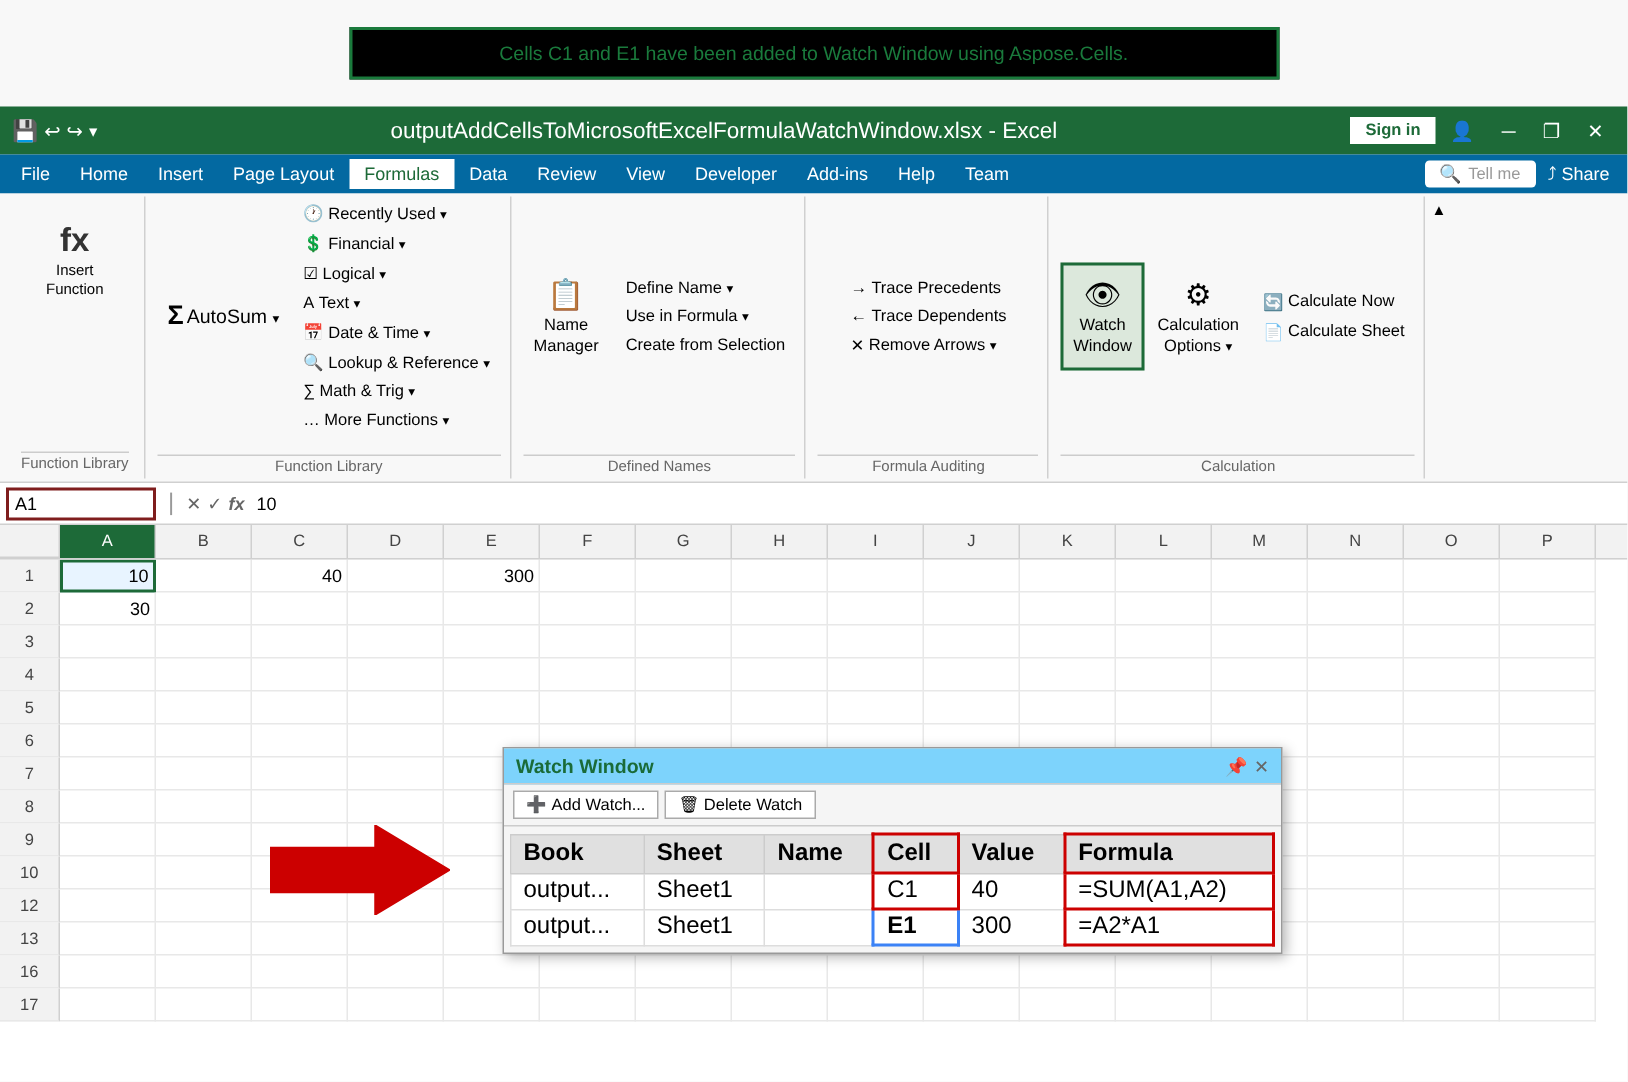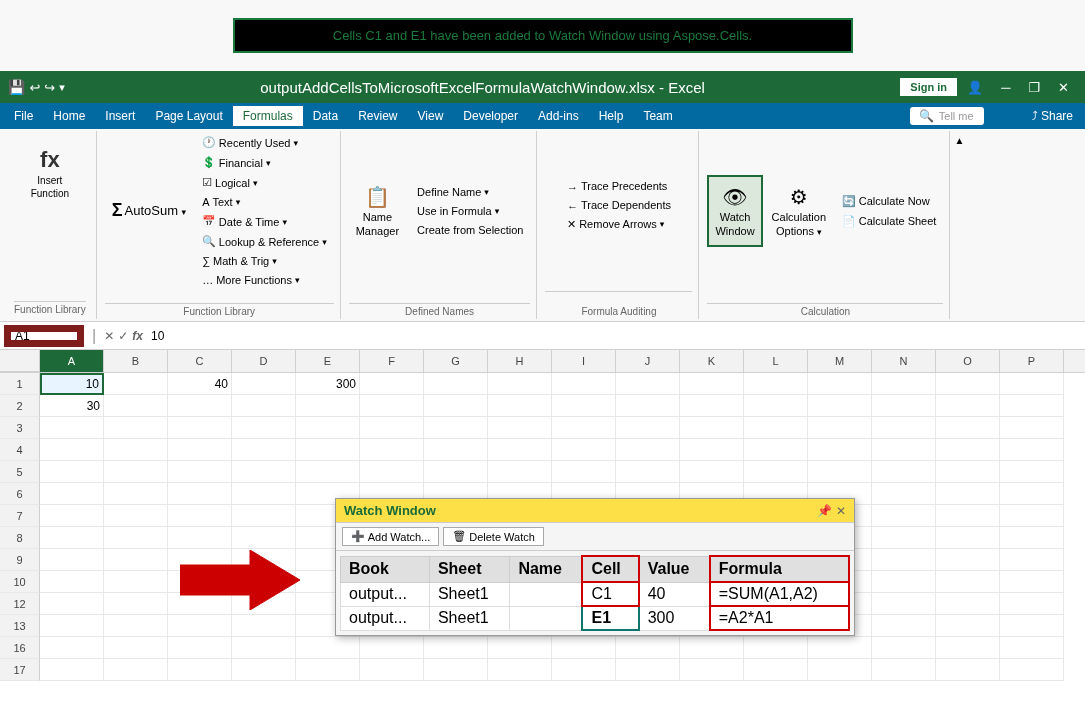--- a/index.html
+++ b/index.html
@@ -110,22 +110,22 @@
     .formula-bar {
       background: white;
       border-bottom: 1px solid #d0d0d0;
       height: 28px;
       display: flex;
       align-items: center;
       padding: 0 4px;
       gap: 4px;
     }
     .name-box {
-      border: 7px solid #7f1d1d;
-      width: 80px;
+      border: 2px solid #7f1d1d;
+      width: 100px;
       height: 22px;
       padding: 0 4px;
       font-size: 12px;
     }
     .formula-bar-sep { color: #999; font-size: 16px; padding: 0 4px; }
     .formula-icons { display: flex; gap: 4px; color: #666; font-size: 12px; }
     .formula-input {
       flex: 1;
       border: none;
       outline: none;
@@ -194,21 +194,21 @@
       position: absolute;
       top: 148px;
       left: 335px;
       width: 520px;
       background: #f5f5f5;
       border: 1px solid #999;
       box-shadow: 2px 2px 8px rgba(0,0,0,0.3);
       z-index: 100;
     }
     .watch-window-title {
-      background: #fde047;
+      background: #7dd3fc;
       padding: 4px 8px;
       font-size: 13px;
       font-weight: 600;
       color: #1a6b38;
       display: flex;
       align-items: center;
       justify-content: space-between;
       border-bottom: 1px solid #ccc;
     }
     .watch-window-controls { display: flex; gap: 4px; }
@@ -304,21 +304,21 @@
   <span class="menu-item">View</span>
   <span class="menu-item">Developer</span>
   <span class="menu-item">Add-ins</span>
   <span class="menu-item">Help</span>
   <span class="menu-item">Team</span>
   <div style="flex:1; display:flex; align-items:center; justify-content:flex-end; gap:8px; padding-right:8px;">
     <div style="background:white; border-radius:3px; padding:2px 10px; display:flex; align-items:center; gap:4px;">
       <span>🔍</span>
       <span style="font-size:11px; color:#999;">Tell me</span>
     </div>
-    <span style="color:white; font-size:12px; cursor:pointer;margin-left:40px;">⤴ Share</span>
+    <span style="color:white; font-size:12px; cursor:pointer;">⤴ Share</span>
   </div>
 </div>
 
 <div class="ribbon">
 
   <div class="ribbon-group" style="align-items:center; padding: 4px 10px;">
     <button class="ribbon-btn" style="min-width:50px;">
       <span style="font-size:22px; font-weight:bold; color:#333;">fx</span>
       <span style="font-size:10px;">Insert<br>Function</span>
     </button>
@@ -389,21 +389,21 @@
           <span>→</span> Trace Precedents
         </button>
         <button class="ribbon-btn-small">
           <span>←</span> Trace Dependents
         </button>
         <button class="ribbon-btn-small">
           <span>✕</span> Remove Arrows <span class="dropdown-arrow">▾</span>
         </button>
       </div>
     </div>
-    <span class="ribbon-group-label" style="border-top:1px solid #ccc; width:100%; text-align:center; padding-top:14px; font-size:10px; color:#666;">Formula Auditing</span>
+    <span class="ribbon-group-label" style="border-top:1px solid #ccc; width:100%; text-align:center; padding-top:2px; font-size:10px; color:#666;">Formula Auditing</span>
   </div>
 
   <div class="ribbon-group" style="flex-direction:column; min-width:170px;">
     <div style="flex:1; display:flex; gap:2px; align-items:center;">
       <button class="ribbon-btn active" style="height:72px; min-width:55px; background:#dce8dc; border:2px solid #1d6a38;">
         <span style="font-size:20px;">👁</span>
         <span>Watch<br>Window</span>
       </button>
       <button class="ribbon-btn" style="height:72px; min-width:60px;">
         <span style="font-size:20px;">⚙</span>
@@ -775,21 +775,21 @@
             <td>Sheet1</td>
             <td></td>
             <td class="td-cell-highlight" style="border: 2px solid #cc0000; font-weight:normal;">C1</td>
             <td>40</td>
             <td class="td-formula-highlight" style="border: 2px solid #cc0000; margin-left: 46px;">=SUM(A1,A2)</td>
           </tr>
           <tr>
             <td>output...</td>
             <td>Sheet1</td>
             <td></td>
-            <td style="border: 2px solid #0f766e; font-weight:bold;">E1</td>
+            <td style="border: 2px solid #3b82f6; font-weight:bold;">E1</td>
             <td>300</td>
             <td style="border: 2px solid #cc0000;">=A2*A1</td>
           </tr>
         </tbody>
       </table>
     </div>
   </div>
 </div>
 
 <div class="sheet-tabs">

